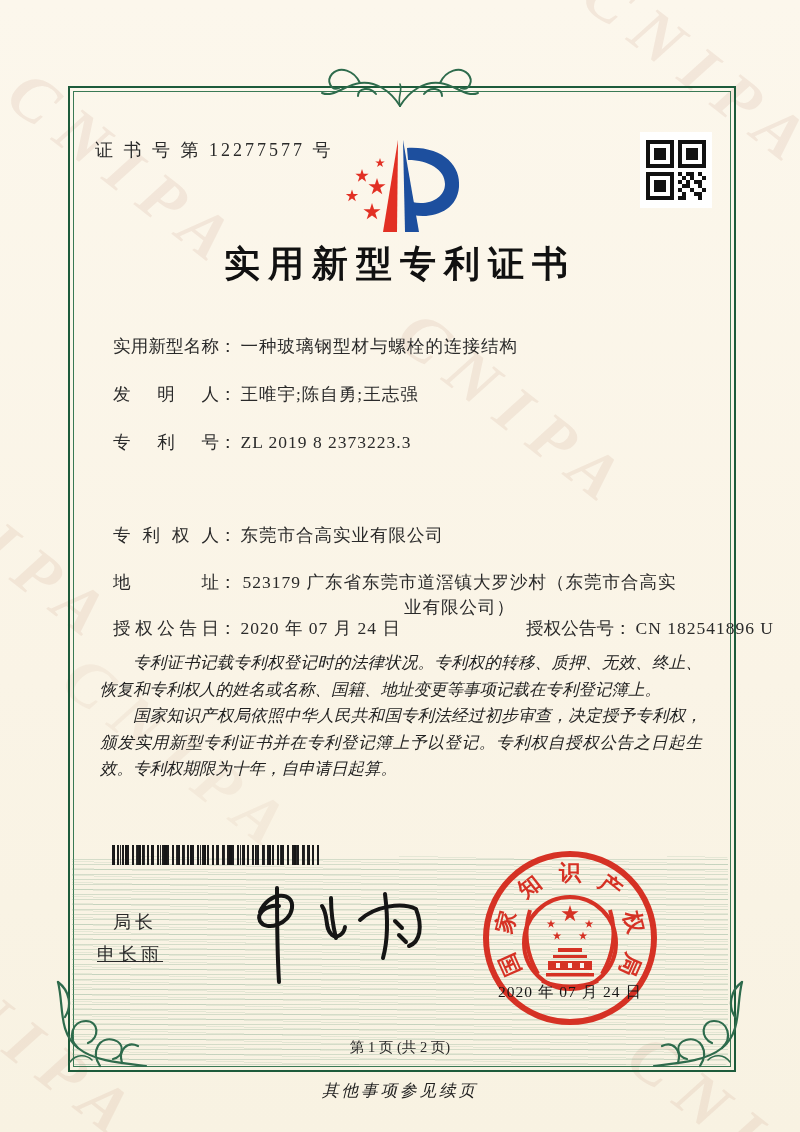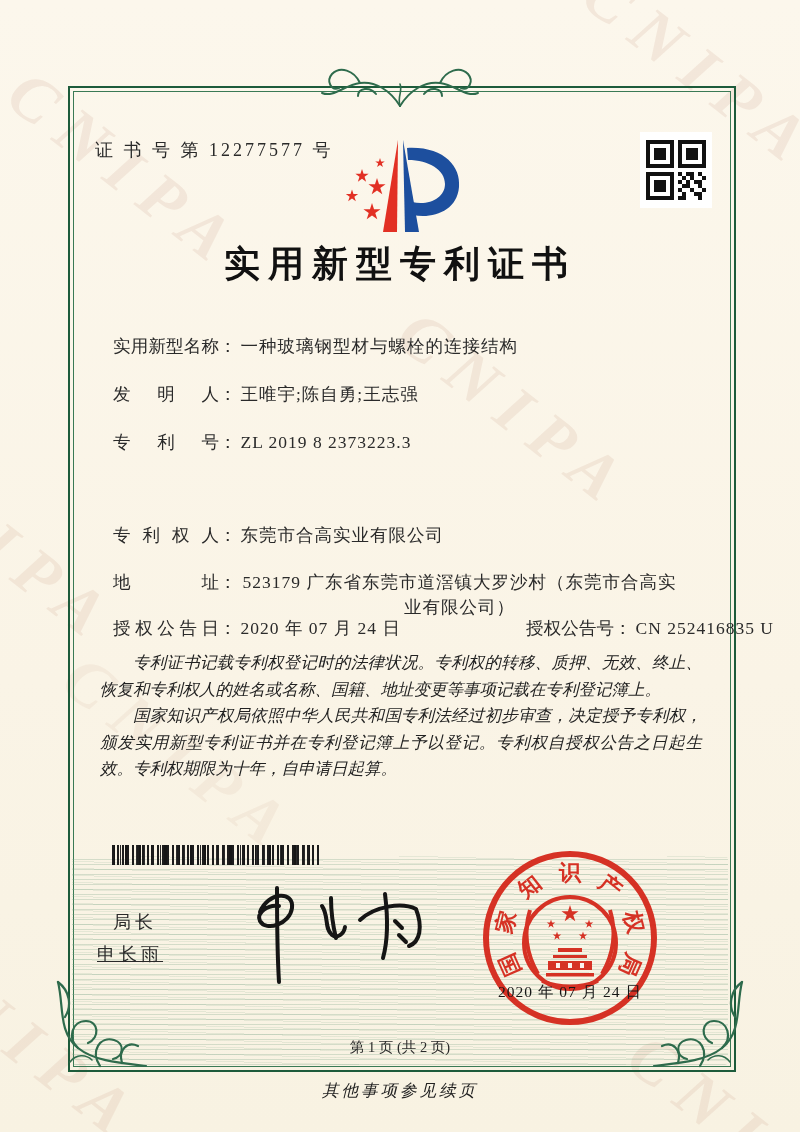--- a/index.html
+++ b/index.html
@@ -168,21 +168,21 @@
   </div>
   <div class="field-row" style="top:523px;">
     <span class="flabel">专利权人</span><span class="fcolon">：</span><span class="fvalue">东莞市合高实业有限公司</span>
   </div>
   <div class="field-row" style="top:570px;">
     <span class="flabel">地址</span><span class="fcolon">：</span><span class="fvalue wrap">523179 广东省东莞市道滘镇大罗沙村（东莞市合高实业有限公司）</span>
   </div>
   <div class="field-row" style="top:616px;">
     <span class="flabel">授权公告日</span><span class="fcolon">：</span><span class="fvalue">2020 年 07 月 24 日</span>
     <span class="pair2">
-      <span class="flabel">授权公告号</span><span class="fcolon">：</span><span class="fvalue">CN 252416835 U</span>
+      <span class="flabel">授权公告号</span><span class="fcolon">：</span><span class="fvalue">CN 182541896 U</span>
     </span>
   </div>
 
   <div class="paragraphs">
     <p>专利证书记载专利权登记时的法律状况。专利权的转移、质押、无效、终止、恢复和专利权人的姓名或名称、国籍、地址变更等事项记载在专利登记簿上。</p>
     <p>国家知识产权局依照中华人民共和国专利法经过初步审查，决定授予专利权，颁发实用新型专利证书并在专利登记簿上予以登记。专利权自授权公告之日起生效。专利权期限为十年，自申请日起算。</p>
   </div>
 
   <div class="barcode"></div>
 

